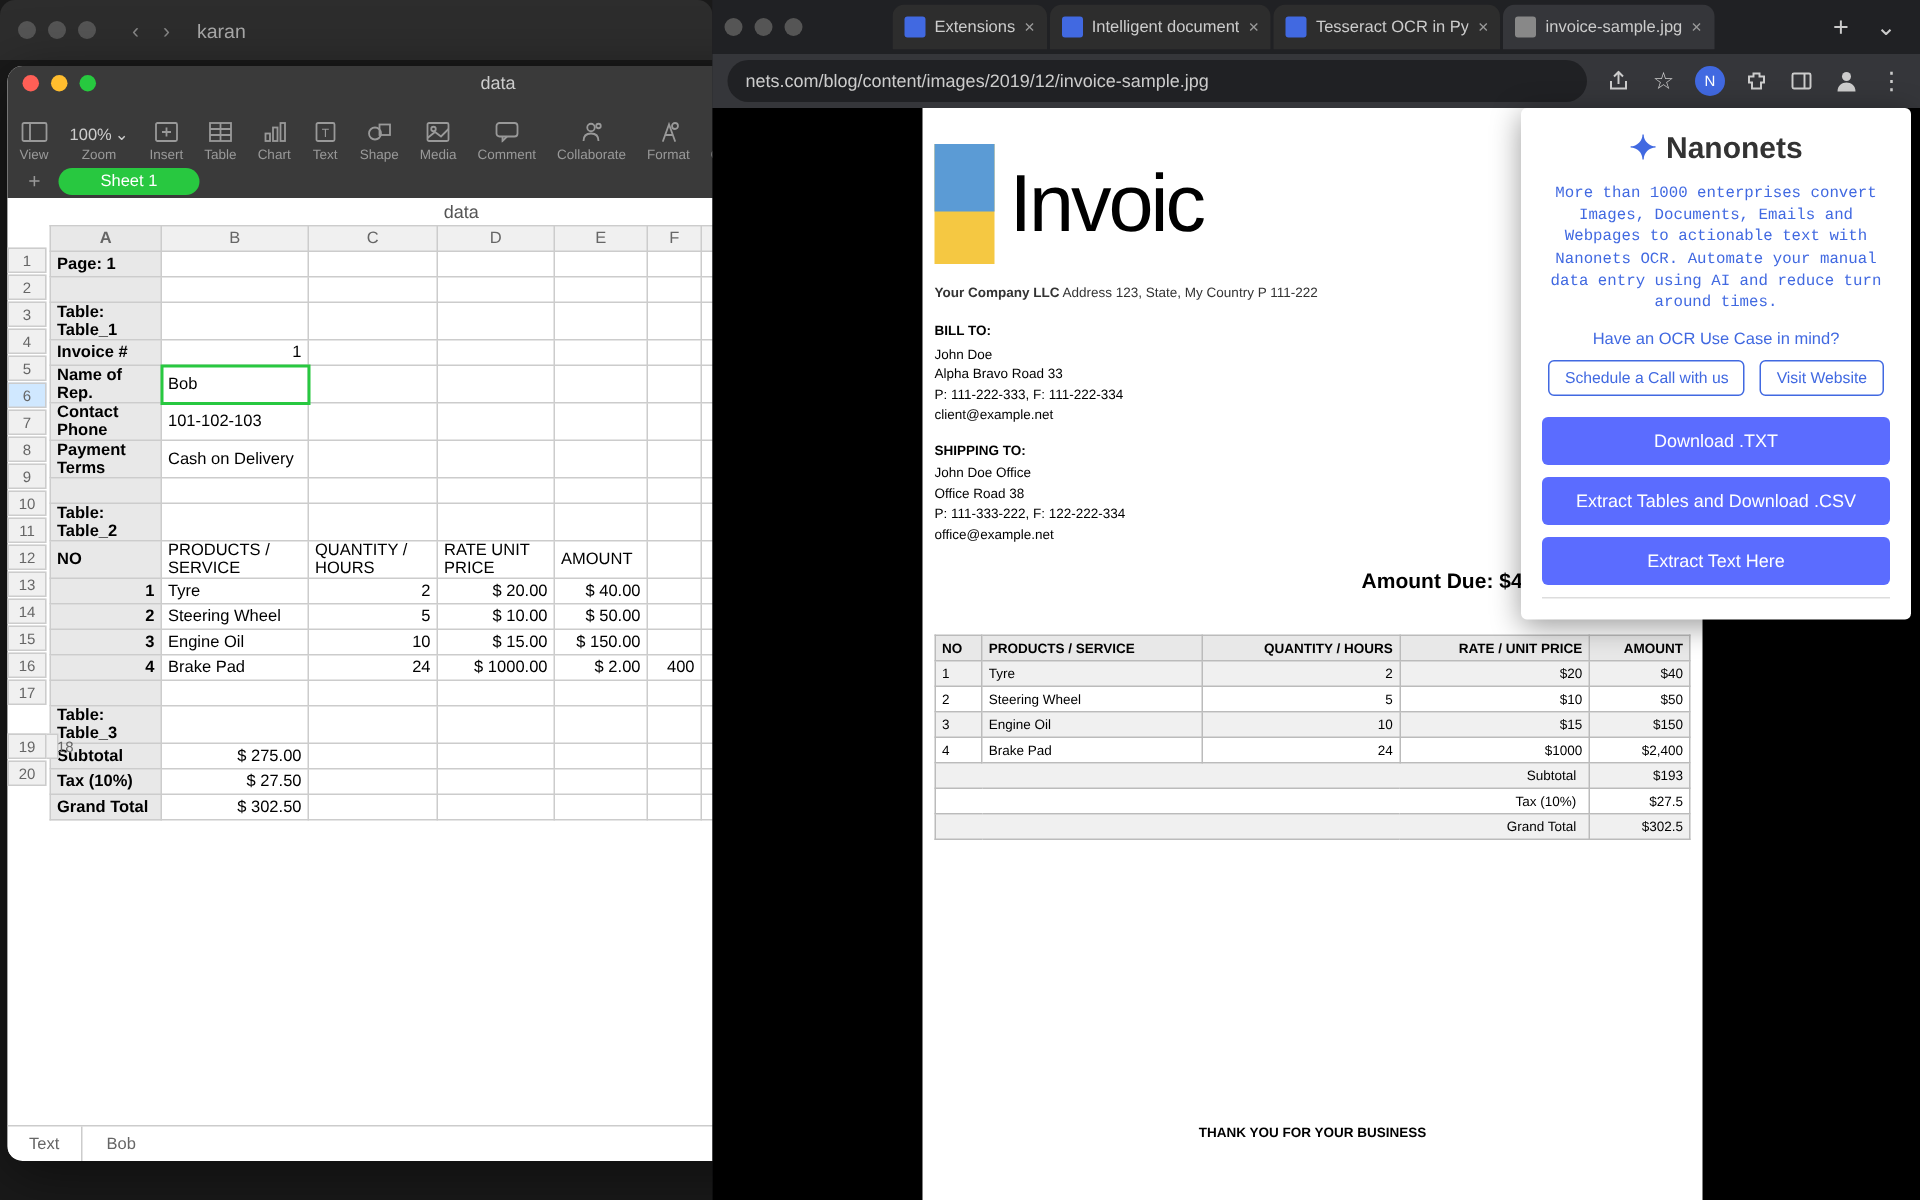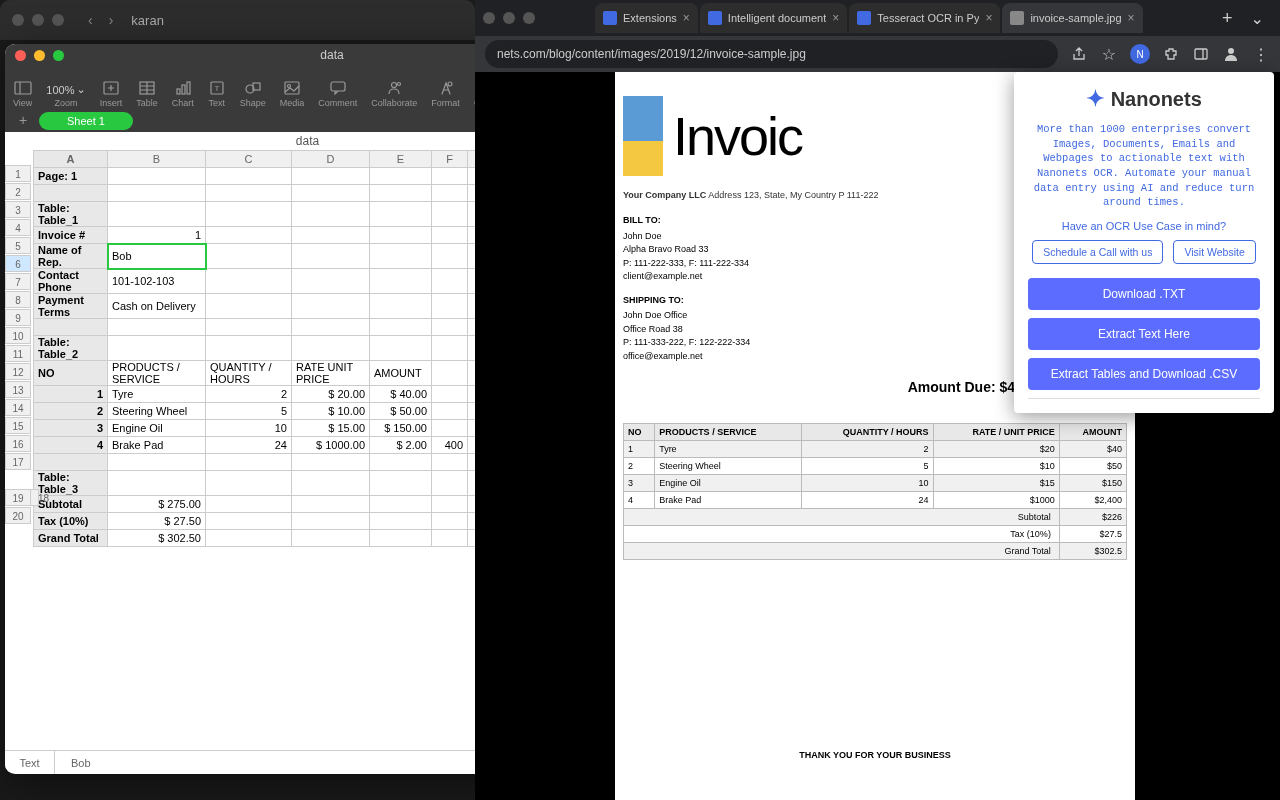--- a/index.html
+++ b/index.html
@@ -598,21 +598,21 @@
               <td>4</td>
               <td>Brake Pad</td>
               <td class="r">24</td>
               <td class="r">$1000</td>
               <td class="r">$2,400</td>
             </tr>
           </tbody>
         <tbody id="inv-totals" class="inv-totals">
             <tr class="gray">
               <td colspan="4" class="lbl r">Subtotal</td>
-              <td class="r">$226</td>
+              <td class="r">$193</td>
             </tr>
             <tr>
               <td colspan="4" class="lbl r">Tax (10%)</td>
               <td class="r">$27.5</td>
             </tr>
             <tr class="gray">
               <td colspan="4" class="lbl r">Grand Total</td>
               <td class="r">$302.5</td>
             </tr>
           </tbody>
@@ -627,16 +627,16 @@
       <span class="pop-logo-ico">✦</span>
       <span>Nanonets</span>
     </div>
   <div class="pop-desc">More than 1000 enterprises convert Images, Documents, Emails and Webpages to actionable text with Nanonets OCR. Automate your manual data entry using AI and reduce turn around times.</div>
   <div class="pop-question">Have an OCR Use Case in mind?</div>
   <div class="pop-ghost-row">
     <div class="pop-ghost">Schedule a Call with us</div>
     <div class="pop-ghost">Visit Website</div>
   </div>
   <div class="pop-btn">Download .TXT</div>
+  <div class="pop-btn">Extract Tables and Download .CSV</div>
   <div class="pop-btn">Extract Text Here</div>
-  <div class="pop-btn">Extract Tables and Download .CSV</div>
   <hr class="pop-hr">
 </div>
 
 </body></html>

